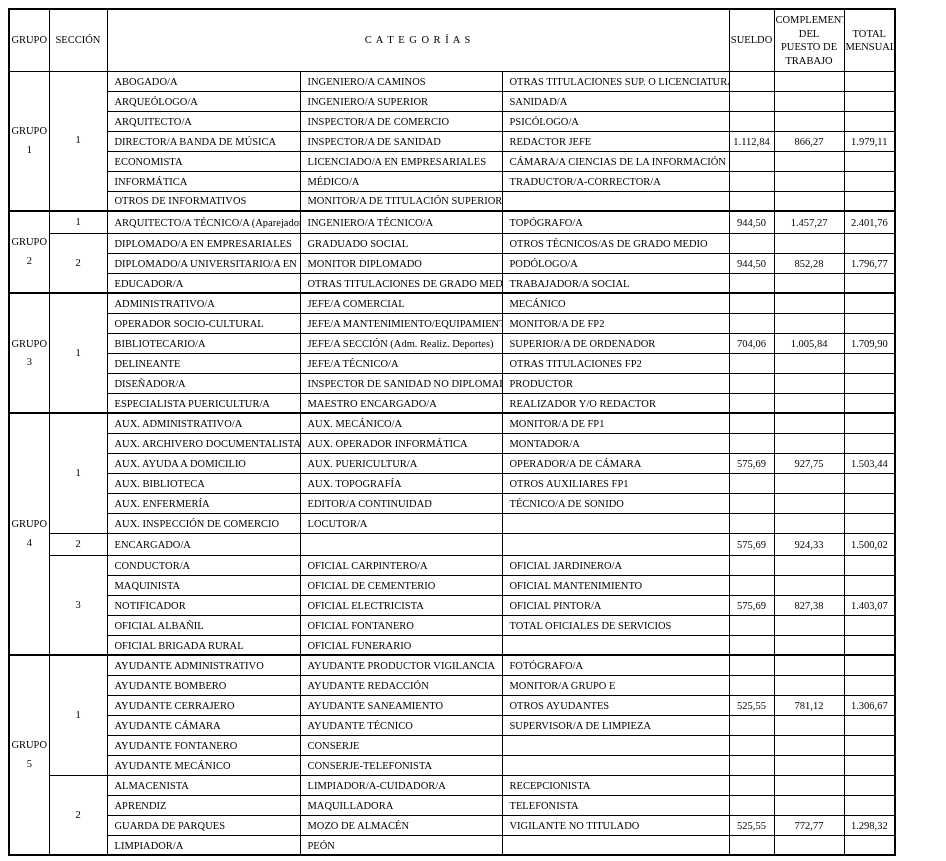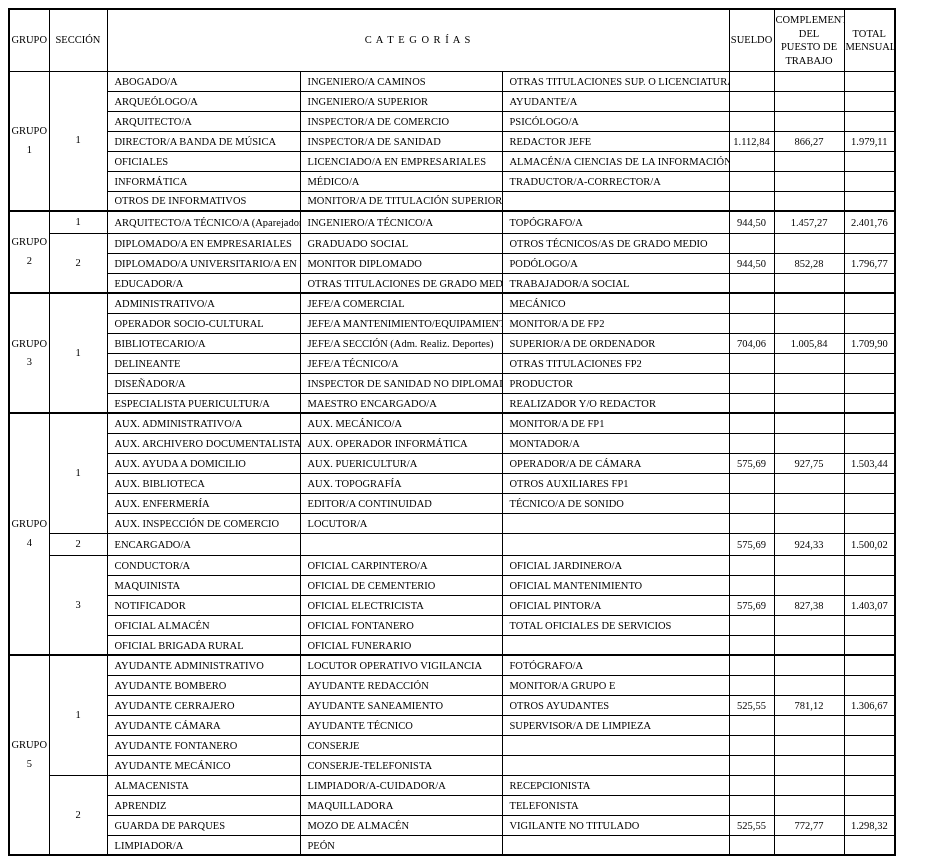--- a/index.html
+++ b/index.html
@@ -113,21 +113,21 @@
           <td class="cat">ABOGADO/A</td>
           <td class="cat">INGENIERO/A CAMINOS</td>
           <td class="cat">OTRAS TITULACIONES SUP. O LICENCIATURAS</td>
           <td class="num"></td>
           <td class="num"></td>
           <td class="num"></td>
         </tr>
         <tr>
           <td class="cat">ARQUEÓLOGO/A</td>
           <td class="cat">INGENIERO/A SUPERIOR</td>
-          <td class="cat">AYUDANTE/A</td>
+          <td class="cat">SANIDAD/A</td>
           <td class="num"></td>
           <td class="num"></td>
           <td class="num"></td>
         </tr>
         <tr>
           <td class="cat">ARQUITECTO/A</td>
           <td class="cat">INSPECTOR/A DE COMERCIO</td>
           <td class="cat">PSICÓLOGO/A</td>
           <td class="num"></td>
           <td class="num"></td>
@@ -135,23 +135,23 @@
         </tr>
         <tr>
           <td class="cat">DIRECTOR/A BANDA DE MÚSICA</td>
           <td class="cat">INSPECTOR/A DE SANIDAD</td>
           <td class="cat">REDACTOR JEFE</td>
           <td class="num">1.112,84</td>
           <td class="num">866,27</td>
           <td class="num">1.979,11</td>
         </tr>
         <tr>
-          <td class="cat">OFICIALES</td>
+          <td class="cat">ECONOMISTA</td>
           <td class="cat">LICENCIADO/A EN EMPRESARIALES</td>
-          <td class="cat">ALMACÉN/A CIENCIAS DE LA INFORMACIÓN</td>
+          <td class="cat">CÁMARA/A CIENCIAS DE LA INFORMACIÓN</td>
           <td class="num"></td>
           <td class="num"></td>
           <td class="num"></td>
         </tr>
         <tr>
           <td class="cat">INFORMÁTICA</td>
           <td class="cat">MÉDICO/A</td>
           <td class="cat">TRADUCTOR/A-CORRECTOR/A</td>
           <td class="num"></td>
           <td class="num"></td>
@@ -331,41 +331,41 @@
         </tr>
         <tr>
           <td class="cat">NOTIFICADOR</td>
           <td class="cat">OFICIAL ELECTRICISTA</td>
           <td class="cat">OFICIAL PINTOR/A</td>
           <td class="num">575,69</td>
           <td class="num">827,38</td>
           <td class="num">1.403,07</td>
         </tr>
         <tr>
-          <td class="cat">OFICIAL ALMACÉN</td>
+          <td class="cat">OFICIAL ALBAÑIL</td>
           <td class="cat">OFICIAL FONTANERO</td>
           <td class="cat">TOTAL OFICIALES DE SERVICIOS</td>
           <td class="num"></td>
           <td class="num"></td>
           <td class="num"></td>
         </tr>
         <tr>
           <td class="cat">OFICIAL BRIGADA RURAL</td>
           <td class="cat">OFICIAL FUNERARIO</td>
           <td class="cat"></td>
           <td class="num"></td>
           <td class="num"></td>
           <td class="num"></td>
         </tr>
         <tr class="group-start">
           <td class="grupo-cell" rowspan="10">GRUPO
 5</td>
           <td class="seccion-cell" rowspan="6">1</td>
           <td class="cat">AYUDANTE ADMINISTRATIVO</td>
-          <td class="cat">LOCUTOR OPERATIVO VIGILANCIA</td>
+          <td class="cat">AYUDANTE PRODUCTOR VIGILANCIA</td>
           <td class="cat">FOTÓGRAFO/A</td>
           <td class="num"></td>
           <td class="num"></td>
           <td class="num"></td>
         </tr>
         <tr>
           <td class="cat">AYUDANTE BOMBERO</td>
           <td class="cat">AYUDANTE REDACCIÓN</td>
           <td class="cat">MONITOR/A GRUPO E</td>
           <td class="num"></td>

